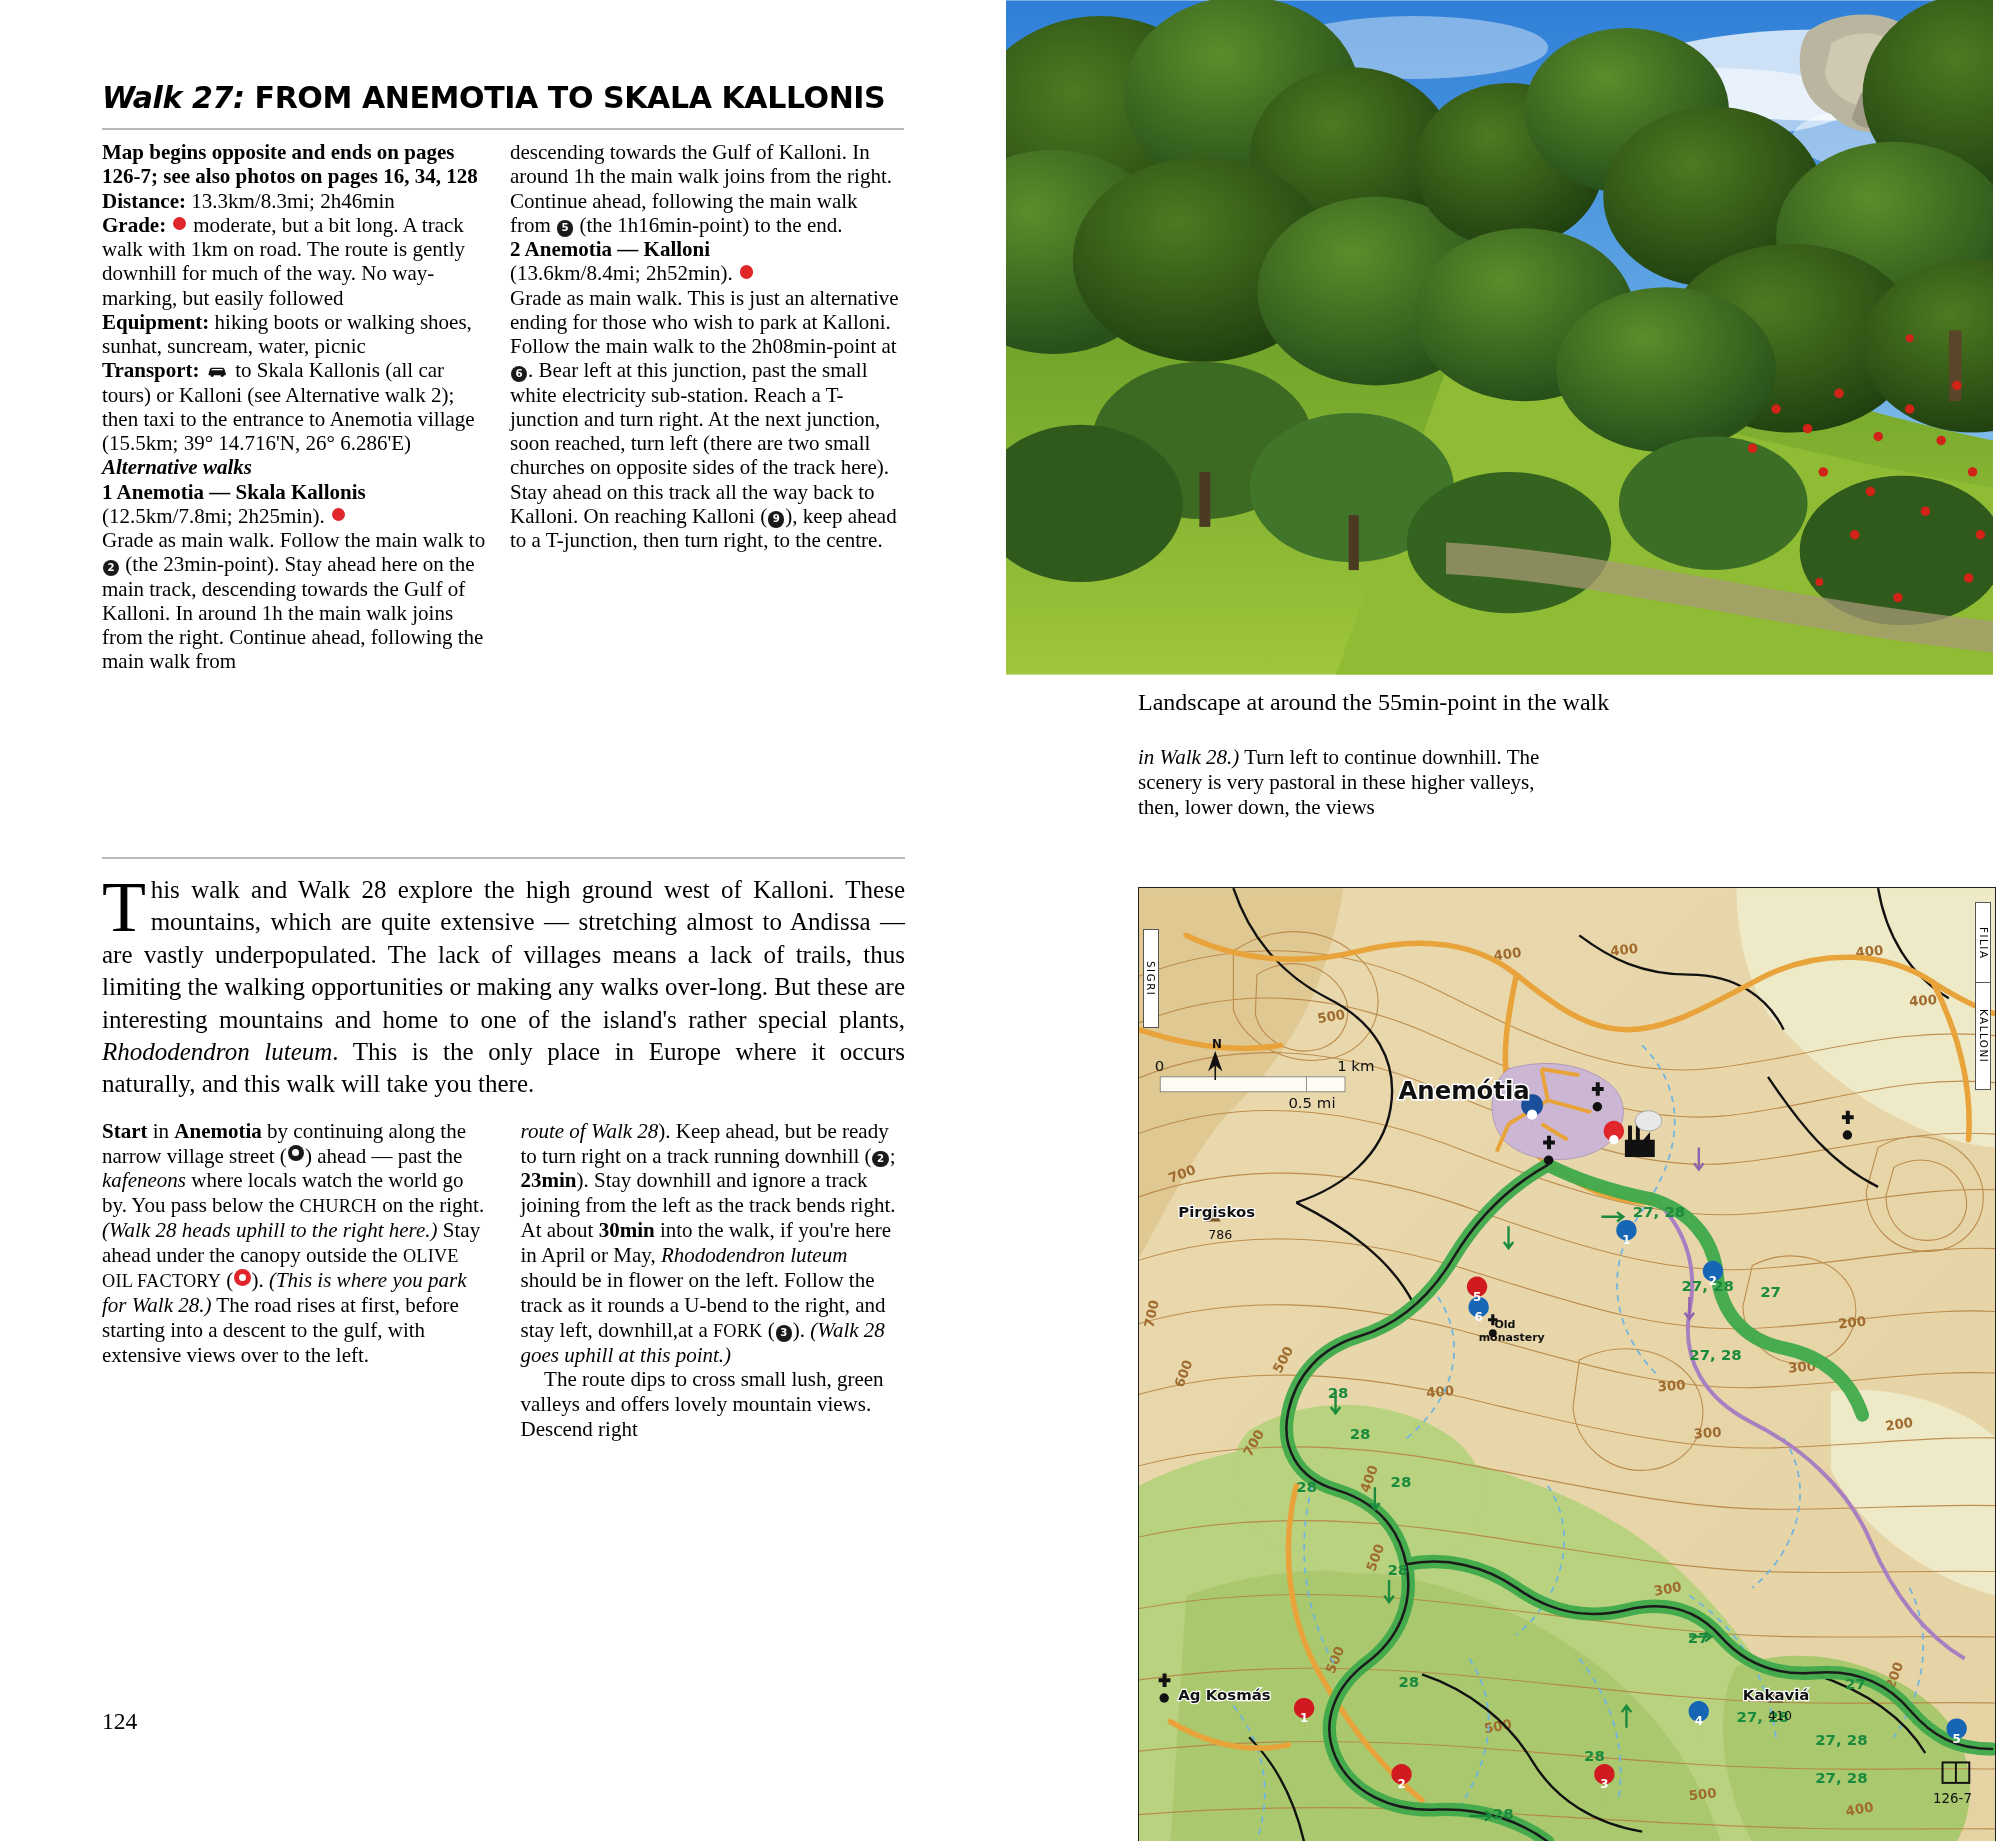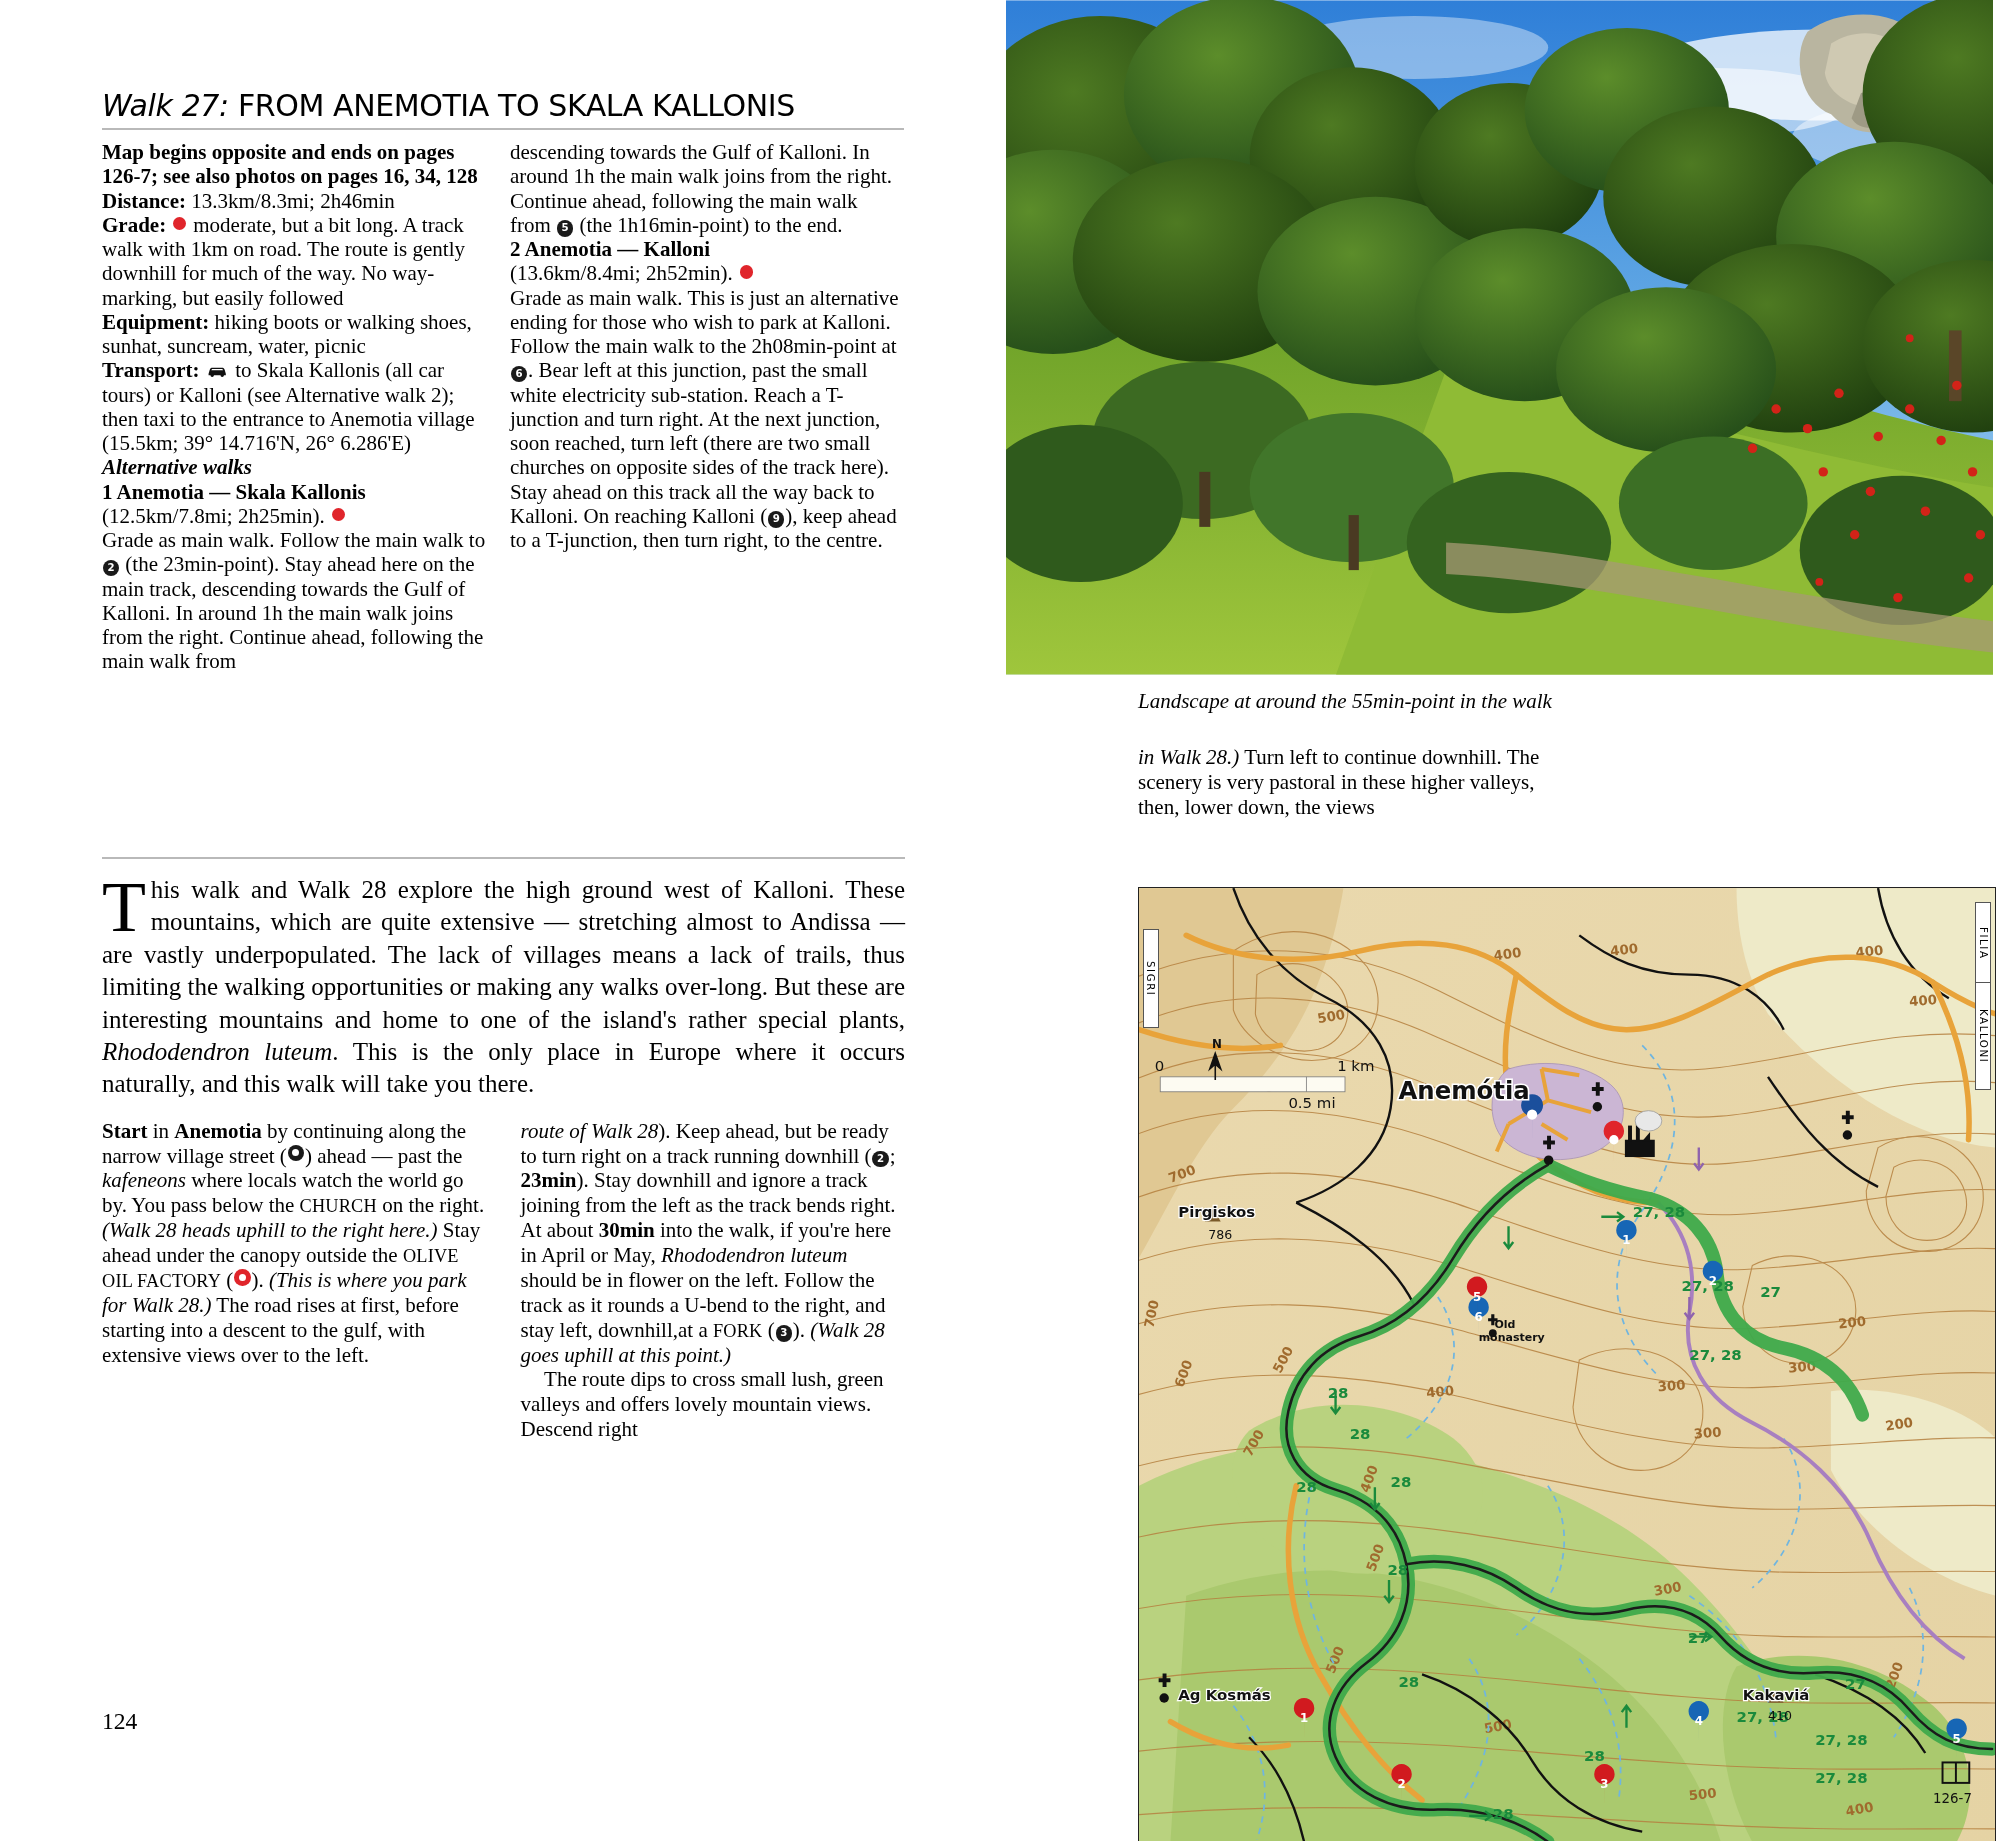--- a/index.html
+++ b/index.html
@@ -1,22 +1,22 @@
 <!DOCTYPE html>
 <html style="font-size:12.6px"><head>
 <meta charset="utf-8">
 <style>
   html,body{margin:0;padding:0;background:#ffffff;}
   body{width:2013px;height:1842px;font-family:"Liberation Serif",serif;color:#000;}
   .page{position:relative;width:2013px;height:1842px;overflow:hidden;}
 
   
   .left-page{position:absolute;left:0;top:0;width:991px;height:1842px;}
-  .walk-title{position:absolute;left:102px;top:88px;width:802px;
-      font-family:"DejaVu Sans",sans-serif;font-weight:normal;font-size:30px;letter-spacing:-0.4px;}
+  .walk-title{position:absolute;left:102px;top:80px;width:802px;
+      font-family:"DejaVu Sans",sans-serif;font-weight:bold;font-size:30px;letter-spacing:-0.4px;}
   .walk-title .w-it{font-style:italic;}
   .title-rule{position:absolute;left:102px;top:128px;width:802px;height:1.6px;background:#b9b9b9;}
 
   .box{position:absolute;left:102px;top:140px;width:803px;}
   .box-cols{display:flex;gap:16px;}
   .box-col{width:392px;font-size:21px;line-height:1.155;text-align:left;}
   .box-rule{position:absolute;left:102px;top:857px;width:803px;height:1.6px;background:#b9b9b9;}
 
   b,strong{font-weight:bold;}
   .bi{font-weight:bold;font-style:italic;}
@@ -44,21 +44,21 @@
   .bcol{width:392px;font-size:21px;line-height:1.185;text-align:left;}
   .bcol p{margin:0;}
   .indent{text-indent:23.6px;}
   .pagenum{position:absolute;left:102px;top:1708px;font-size:23.6px;text-align:center;}
 
   
   .right-page{position:absolute;left:1006px;top:0;width:1006px;height:1842px;}
   .photo{position:absolute;left:0px;top:0px;width:987px;height:675px;overflow:hidden;}
   .photo svg{display:block;}
   .photo-caption{position:absolute;left:132px;top:689px;width:865px;
-      font-style:italic;font-size:21px;}
+      font-size:24px;}
 
   .rcols{position:absolute;left:132px;top:745px;width:855px;display:flex;gap:19px;}
   .rcol{width:418px;font-size:21px;line-height:1.185;text-align:left;}
   .rcol p{margin:0;}
 
   .mapwrap{position:absolute;left:132px;top:887px;width:858px;height:955px;overflow:hidden;
       border:0.8px solid #222;box-sizing:border-box;background:#eadcb6;}
   .mapwrap svg{display:block;}
 
   .sidetab{position:absolute;background:#fff;border:0.8px solid #555;

